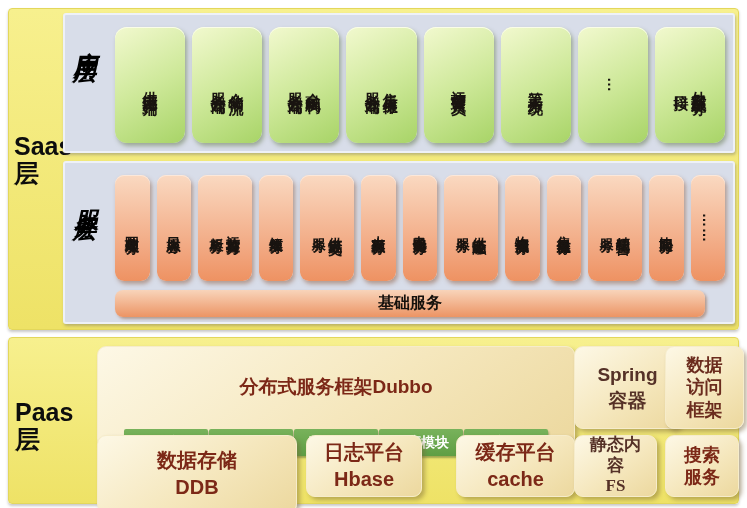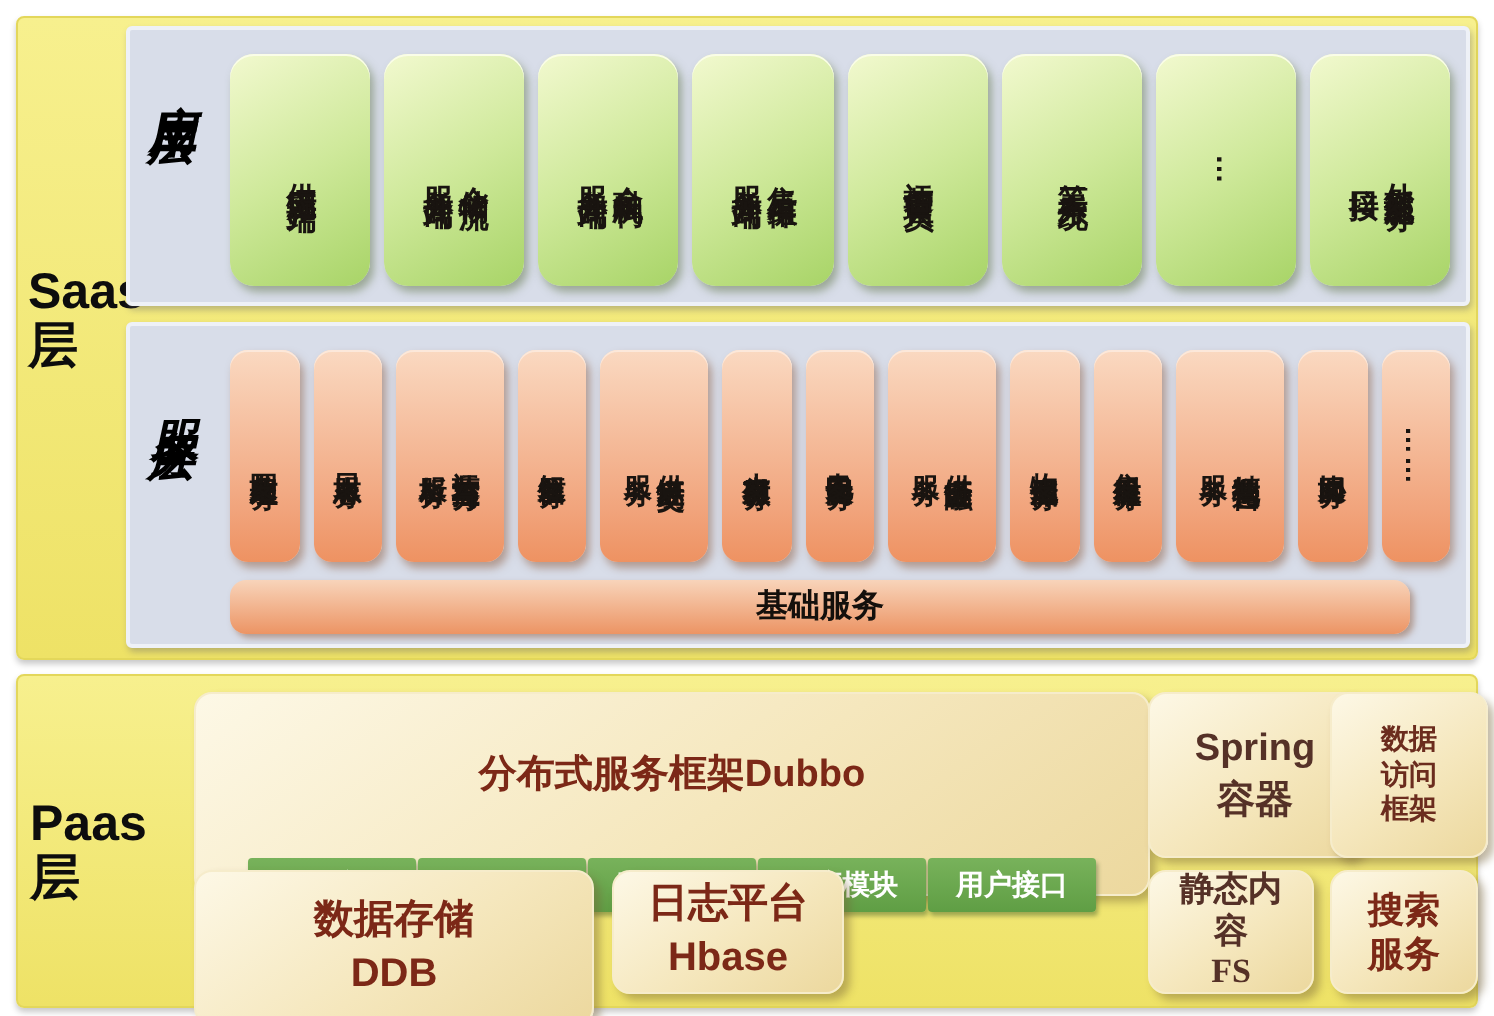--- a/index.html
+++ b/index.html
@@ -93,21 +93,21 @@
   .btn-row { display:flex; justify-content:space-between; padding:11px 26px 0; }
   .gbtn {
     width:84px; height:27px;
     background:linear-gradient(to bottom,#78b25b,#5f9e44);
     color:#fff; font-size:14px; font-weight:bold;
     display:flex; align-items:center; justify-content:center;
     border-radius:2px; box-shadow:1px 2px 2px rgba(60,90,40,.45);
     white-space:nowrap;
   }
   .spring      { left:565px; top:8px;  width:107px;  height:83px; font-size:19px; line-height:1.35; color:#553127; }
-  .data-access { left:656px; top:8px;  width:79px;  height:83px; font-size:14px; line-height:1.25; color:#6b2c1e; }
+  .data-access { left:656px; top:8px;  width:79px;  height:83px; font-size:18px; line-height:1.25; color:#6b2c1e; }
   .ddb         { left:88px;  top:97px; width:200px; height:78px; font-size:20px; line-height:1.35; }
   .hbase       { left:297px; top:97px; width:116px; height:62px; font-size:20px; line-height:1.35; }
   .cache       { left:447px; top:97px; width:119px; height:62px; font-size:20px; line-height:1.35; }
   .fs          { left:565px; top:97px; width:83px;  height:62px; font-size:17px; line-height:1.2;  color:#553127;font-family:Liberation Serif, serif; }
   .search      { left:656px; top:97px; width:74px;  height:62px; font-size:18px; line-height:1.25; }
 
   .watermark {
     position:absolute; right:1px; bottom:2px;
     font-size:36px; font-weight:bold; color:#e52619; letter-spacing:1px;
     text-shadow:1px 1px 0 #ffe4ad, -1px -1px 0 #ffe4ad, 1px -1px 0 #ffe4ad, -1px 1px 0 #ffe4ad;
@@ -224,20 +224,22 @@
 
     <div class="ybox spring">Spring
 容器</div>
     <div class="ybox data-access">数据
 访问
 框架</div>
     <div class="ybox ddb">数据存储
 DDB</div>
     <div class="ybox hbase">日志平台
 Hbase</div>
+    <div class="ybox cache">缓存平台
+cache</div>
     <div class="ybox fs">静态内
 容
 FS</div>
     <div class="ybox search">搜索
 服务</div>
   </div>
 
 </div>
 
 </body></html>

